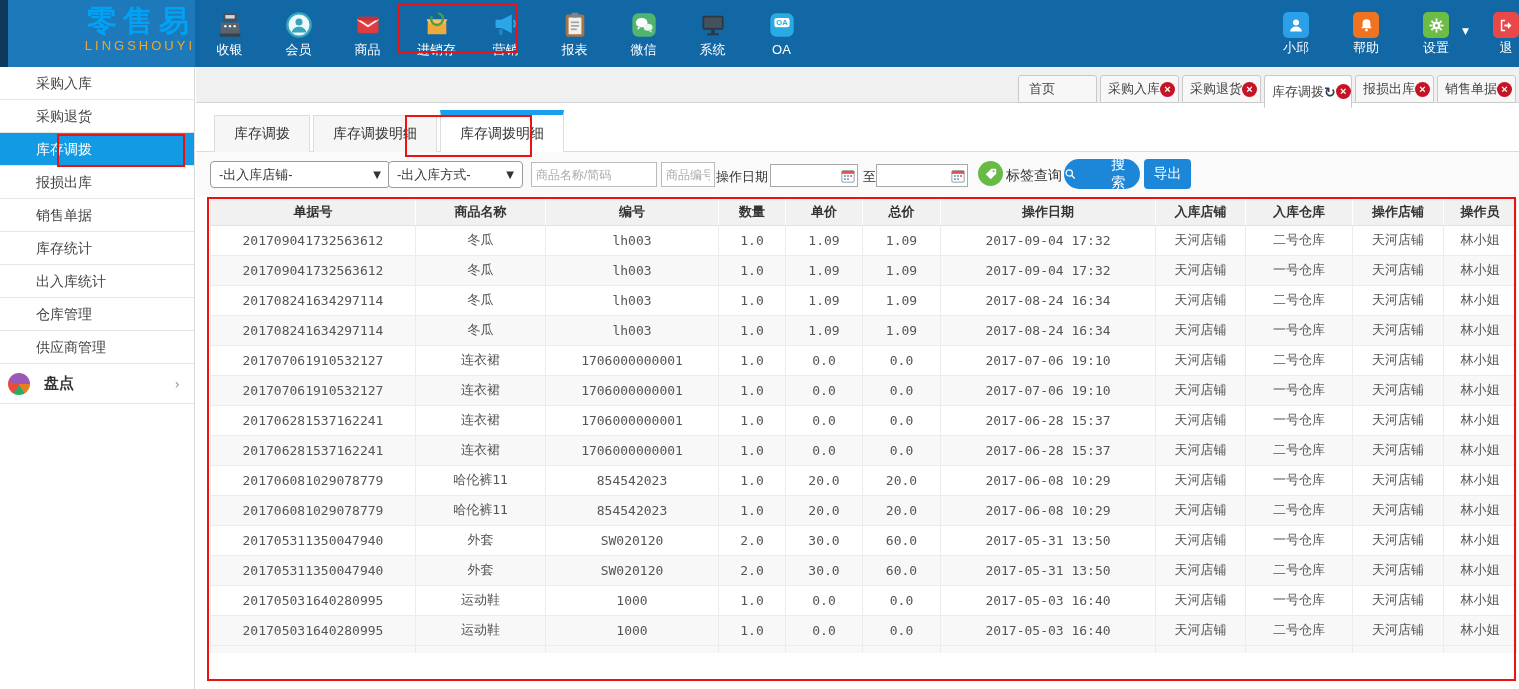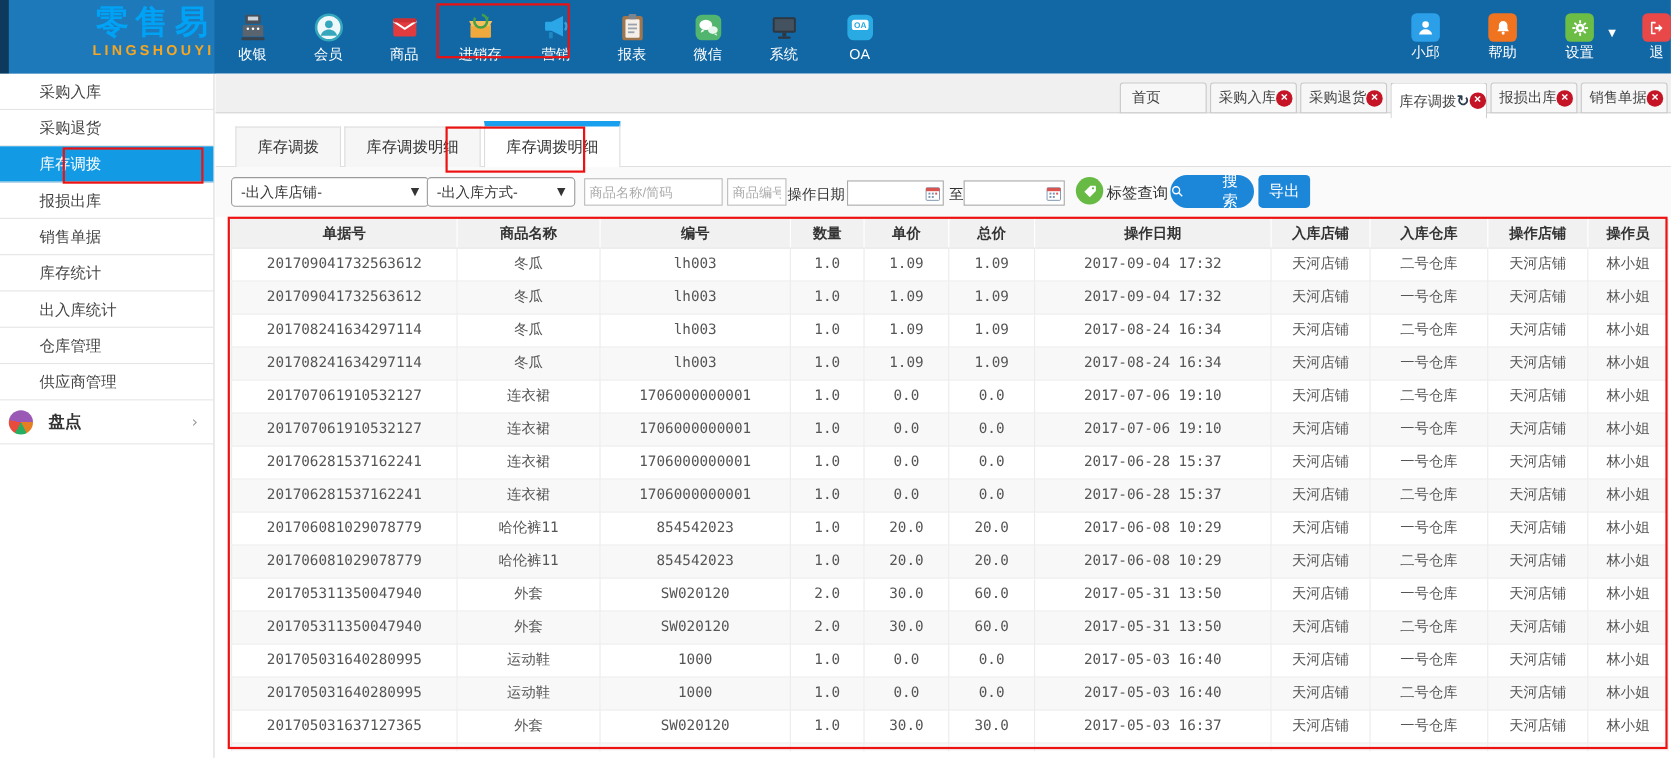--- a/index.html
+++ b/index.html
@@ -8,21 +8,21 @@
   .screen { position:relative; width:1519px; height:689px; background:#fff; }
 
   
   .topbar { position:absolute; left:0; top:0; width:1519px; height:67px;
             background:var(--topbar-bg,#1267a5); }
   .logo { position:absolute; left:0; top:0; width:195px; height:67px;
           background:var(--logo-panel-bg,#1d79ba); border-left:8px solid #0d3a5c;
           text-align:right; padding-top:4px; }
   .logo-cn { font-size:30px; font-weight:bold; color:var(--logo-cn,#00a2f5);
              letter-spacing:6px; line-height:34px; }
-  .logo-en { font-size:13px; font-weight:bold; color:var(--logo-en,#f5a623); letter-spacing:3px; }
+  .logo-en { font-size:13px; font-weight:normal; color:var(--logo-en,#f5a623); letter-spacing:3px; }
 
   .mainnav { position:absolute; left:195px; top:0; height:67px; display:flex; }
   .nav-item { width:69px; height:67px; display:flex; flex-direction:column;
               align-items:center; justify-content:center; gap:3px; cursor:pointer; }
   .nav-label { font-size:13px; color:#fff; line-height:14px; white-space:nowrap; }
   .nav-ico { width:30px; height:30px; display:flex; align-items:center; justify-content:center; }
 
   .nav-right { position:absolute; right:-22px; top:0; height:67px; display:flex; }
   .nav-right .nav-item { width:70px; position:relative; }
   .sq { width:26px; height:26px; border-radius:5px; display:flex; align-items:center; justify-content:center; }
@@ -592,33 +592,20 @@
       <td>1.0</td>
       <td>0.0</td>
       <td>0.0</td>
       <td>2017-05-03 16:40</td>
       <td>天河店铺</td>
       <td>二号仓库</td>
       <td>天河店铺</td>
       <td>林小姐</td>
     </tr>
 
-    <tr>
-      <td>201705031637127365</td>
-      <td>外套</td>
-      <td>SW020120</td>
-      <td>1.0</td>
-      <td>30.0</td>
-      <td>30.0</td>
-      <td>2017-05-03 16:37</td>
-      <td>天河店铺</td>
-      <td>一号仓库</td>
-      <td>天河店铺</td>
-      <td>林小姐</td>
-    </tr>
   </tbody>
       <tbody>
         <tr class="partial">
           <td></td>
             <td></td>
             <td></td>
             <td></td>
             <td></td>
             <td></td>
             <td></td>

